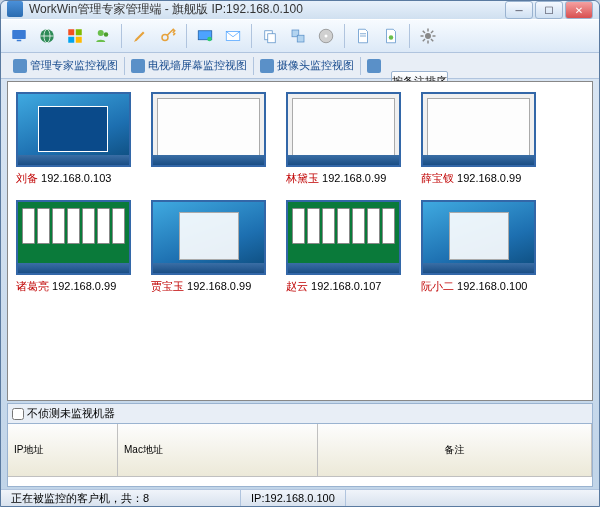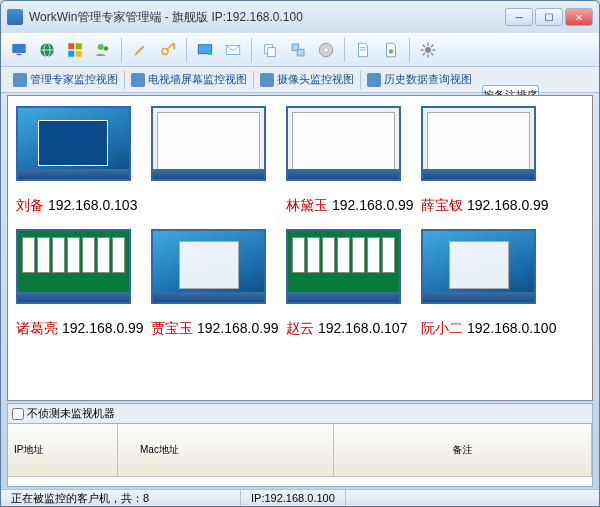--- a/index.html
+++ b/index.html
@@ -1,18 +1,18 @@
 <!DOCTYPE html>
 <html><head>
 <meta charset="utf-8">
 <style>
   * { box-sizing: border-box; margin: 0; padding: 0; }
   body { font-family: "Microsoft YaHei", Tahoma, sans-serif; font-size: 11px; background: #c8d4e3; width: 600px; height: 507px; overflow: hidden; }
   .window { width: 600px; height: 507px; background: linear-gradient(#dde8f5, #c0d4e8); border: 1px solid #5a7aa0; border-radius: 6px 6px 0 0; display: flex; flex-direction: column; }
-  .titlebar { height: 32px; background: linear-gradient(#e8f1fb, #d0e0f0); display: flex; align-items: center; padding: 0 6px; border-radius: 6px 6px 0 0; }
+  .titlebar { height: 18px; background: linear-gradient(#e8f1fb, #d0e0f0); display: flex; padding: 0 6px; border-radius: 6px 6px 0 0; }
   .titlebar .appicon { width: 16px; height: 16px; background: linear-gradient(#4a90d9,#2b6cb0); border-radius: 2px; margin-right: 6px; }
   .titlebar .title { flex: 1; color: #333; font-size: 12px; }
   .winbtns { display: flex; gap: 2px; }
   .winbtn { width: 28px; height: 18px; background: linear-gradient(#f5f9ff,#cfe0f2); border: 1px solid #9ab3d0; border-radius: 3px; display: flex; align-items: center; justify-content: center; font-size: 10px; color: #334; }
   .winbtn.close { background: linear-gradient(#f5a0a0,#d85050); color: #fff; }
   .toolbar { height: 34px; background: linear-gradient(#f7fbff,#dce9f7); border-top: 1px solid #fff; border-bottom: 1px solid #b0c4de; display: flex; align-items: center; padding: 0 6px; gap: 4px; }
   .tbtn { width: 24px; height: 24px; border: 1px solid transparent; border-radius: 3px; display: flex; align-items: center; justify-content: center; }
   .tbtn svg { width: 18px; height: 18px; }
   .tsep { width: 1px; height: 24px; background: #b0c4de; margin: 0 2px; }
   .viewtabs { height: 26px; background: #e8eef6; border-bottom: 1px solid #b0c4de; display: flex; align-items: center; padding: 0 6px; }
@@ -24,31 +24,31 @@
   .grid { display: flex; flex-wrap: wrap; gap: 14px 20px; }
   .thumb { width: 115px; }
   .thumbimg { width: 115px; height: 75px; border: 2px solid #3367a8; background: #1e6aa8; position: relative; overflow: hidden; }
   .thumbimg.green { background: #0a7a3a; }
   .thumbimg.win7 { background: linear-gradient(160deg,#3fa9e0 0%,#1d6fb0 60%,#0c4a7a 100%); }
   .thumbimg.browser { background: #f0f0f0; }
   .thumbimg .fakecontent { position: absolute; inset: 4px; background: rgba(255,255,255,0.85); border: 1px solid #aaa; }
   .thumbimg.green .cards { position: absolute; top: 6px; left: 4px; right: 4px; height: 36px; display: flex; gap: 2px; }
   .thumbimg.green .cards span { flex: 1; background: #fff; border: 1px solid #888; border-radius: 1px; }
   .thumbimg .bar { position: absolute; bottom: 0; left: 0; right: 0; height: 10px; background: linear-gradient(#3a6ea5,#1a4e85); }
-  .thumblabel { margin-top: 16px; font-size: 14px; color: #000; white-space: nowrap; }
+  .thumblabel { margin-top: 4px; font-size: 11px; color: #000; white-space: nowrap; }
   .thumblabel .name { color: #c00000; }
   .lower { margin: 0 6px 2px 6px; }
   .lowerhdr { display: flex; align-items: center; background: #e8eef6; border: 1px solid #9ab3d0; border-bottom: none; padding: 2px 4px; font-size: 11px; }
   .lowerhdr .lbl { flex: 1; }
   .lowerhdr label { display: flex; align-items: center; gap: 3px; }
   .lowerhdr input[type=checkbox] { width: 12px; height: 12px; }
   .table { border: 1px solid #9ab3d0; background: #fff; height: 64px; overflow: auto; }
   .thead { display: flex; background: linear-gradient(#fdfdfd,#ece9d8); border-bottom: 1px solid #c0c0c0; }
   .th { padding: 19px 6px; border-right: 1px solid #c0c0c0; font-size: 10px; }
-  .th1 { width: 110px; } .th2 { width: 200px; margin-left: 16px; } .th3 { flex: 1; text-align: center; }
+  .th1 { width: 110px; } .th2 { width: 200px; } .th3 { flex: 1; text-align: center; }
   .statusbar { height: 17px; background: linear-gradient(#f0f4fa,#d8e2ee); border-top: 1px solid #b0c4de; display: flex; align-items: center; font-size: 11px; }
   .statuscell { padding: 0 10px; border-right: 1px solid #b0c4de; height: 100%; display: flex; align-items: center; }
   .statuscell:first-child { width: 240px; }
 </style>
 </head>
 <body>
 
 <div class="window">
   <div class="titlebar">
     <div class="appicon"></div>
@@ -176,21 +176,20 @@
         <span>电视墙屏幕监控视图</span>
       </div>
     <div class="vsep"></div>
     <div class="vtab">
         <span class="micon"></span>
         <span>摄像头监控视图</span>
       </div>
     <div class="vsep"></div>
     <div class="vtab">
         <span class="micon"></span>
-        <span>历史数据查询视图</span>
       </div>
     <div class="sortbtn">按备注排序</div>
   </div>
 
   <div class="content">
     <div class="grid" id="grid">
         <div class="thumb">
           <div class="thumbimg win7">
             <div class="bar"></div>
             <div style="position: absolute; left: 20px; top: 12px; width: 70px; height: 46px; background: rgb(10, 74, 138); border: 1px solid rgb(255, 255, 255);"></div>

